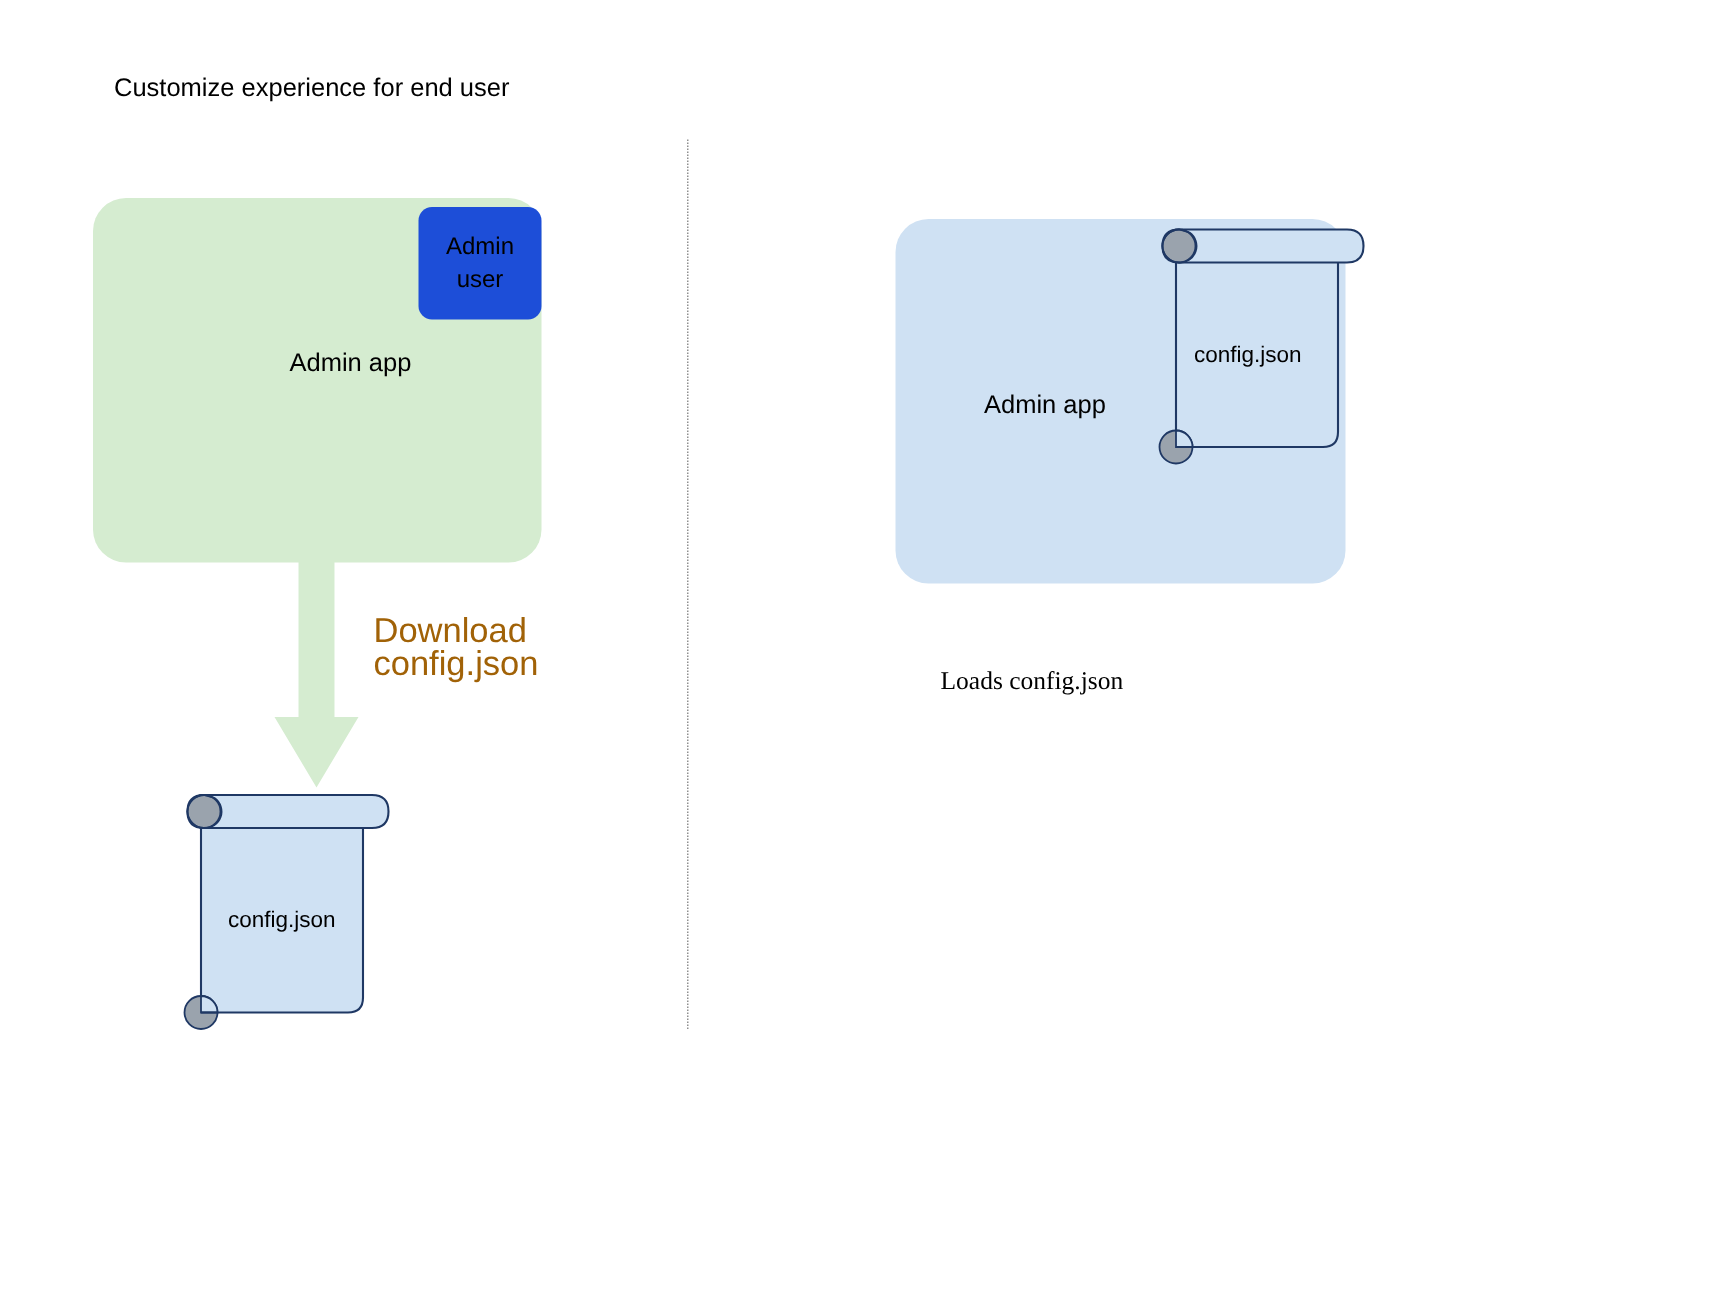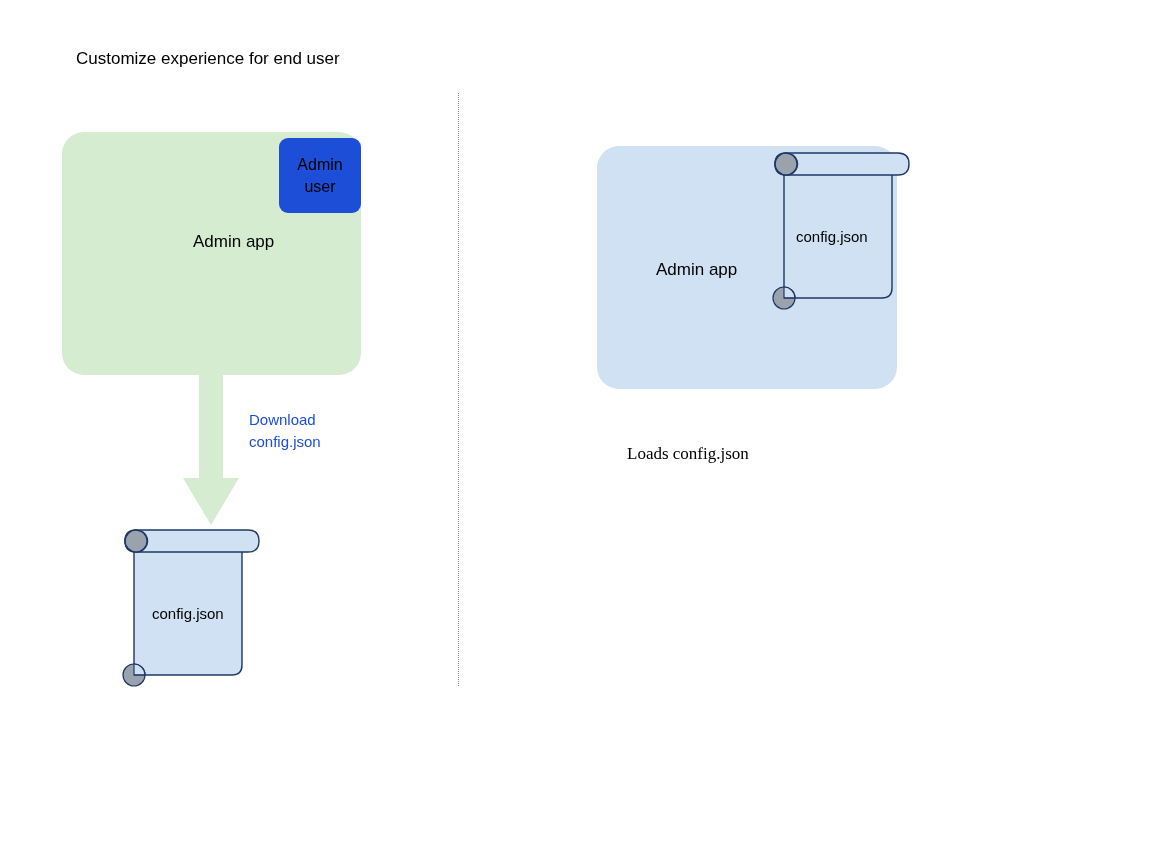--- a/index.html
+++ b/index.html
@@ -98,24 +98,24 @@
     left: 181px;
     top: 368px;
     width: 60px;
     height: 160px;
   }
 
   .arrow-label {
     position: absolute;
     left: 249px;
     top: 409px;
-    font-size: 15px;
+    font-size: 23px;
     line-height: 22px;
     white-space: nowrap;
-    color: #1d4ed8;
+    color: #a16207;
   }
 
   
   .scroll-doc {
     position: absolute;
   }
   #scroll-left  { left: 118px; top: 527px; width: 150px; height: 164px; }
   #scroll-right { left: 768px; top: 150px; width: 150px; height: 164px; }
 
   .scroll-label {

